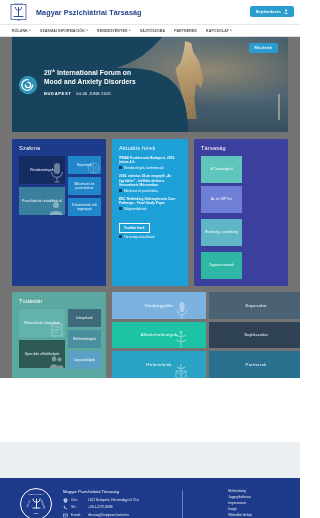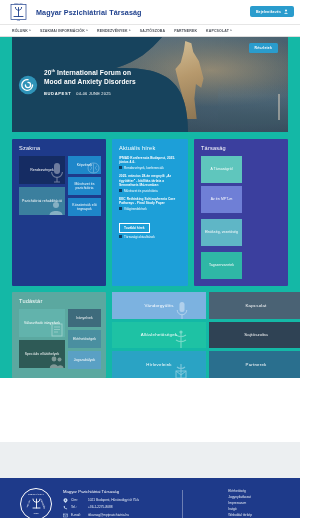--- a/index.html
+++ b/index.html
@@ -2,21 +2,21 @@
 <html><head>
 <meta charset="utf-8">
 <style>
   * { box-sizing: border-box; margin: 0; padding: 0; }
   html, body {
     width: 300px; height: 518px;
     font-family: "Liberation Sans", sans-serif;
     background: #ffffff;
     overflow: hidden;
   }
-  .page { width: 300px; height: 518px; position: relative; background:#14b8a6; }
+  .page { width: 300px; height: 518px; position: relative; background:#737373; }
 
   
   .header {
     height: 24px; background:#ffffff;
     display:flex; align-items:center; padding:0 6px;
     position:relative;
   }
   .logo-mark {
     width:17px; height:20px; margin-left:4px;
     display:flex; align-items:center; justify-content:center;

